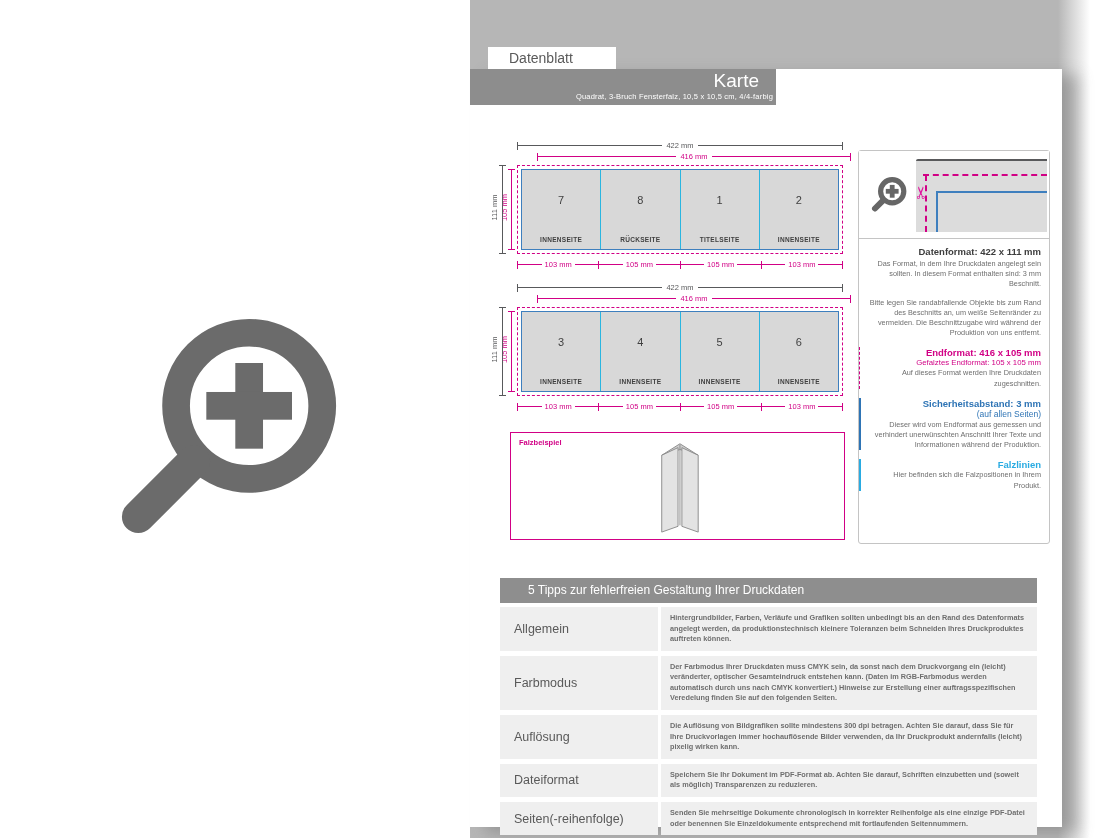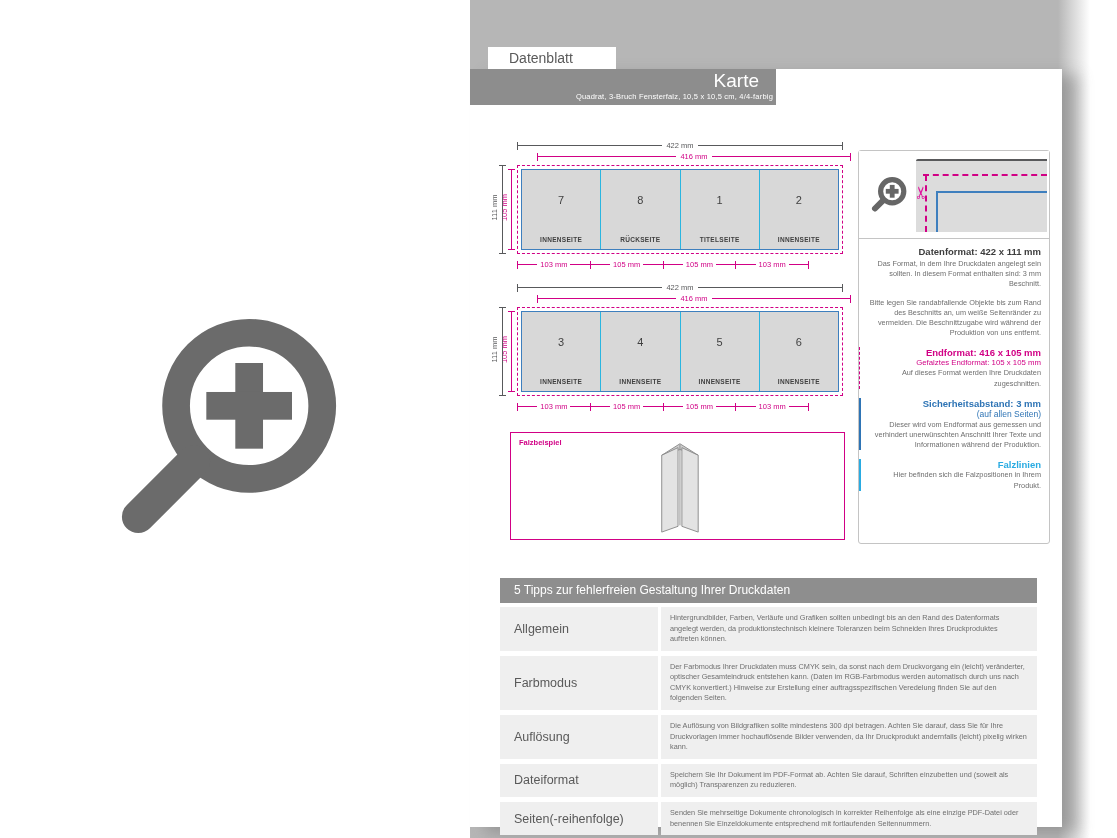--- a/index.html
+++ b/index.html
@@ -40,21 +40,21 @@
   .vl-outer{left:12px;top:24px;height:89px;background:#58595b;}
   .vl-inner{left:21px;top:28px;height:81px;background:#d10085;}
   .bleed{position:absolute;left:27px;top:24px;width:324px;height:87px;border:1px dashed #d10085;}
   .endf{position:absolute;left:31px;top:28px;width:316px;height:79px;border:1px solid #3e7fbe;background:#d8d8d8;}
   .prow{display:flex;width:100%;height:100%;}
   .panel{flex:1;position:relative;border-left:1px solid #2ab5e0;}
   .panel:first-child{border-left:none;}
   .panel .num{position:absolute;top:24px;width:100%;text-align:center;font-size:11px;color:#3f3f3f;}
   .panel .plab{position:absolute;bottom:6px;width:100%;text-align:center;font-size:6.5px;
                font-weight:bold;color:#3f3f3f;letter-spacing:.3px;}
-  .bdim{position:absolute;left:27px;top:119px;width:292px;display:flex;color:#d10085;font-size:7.5px;align-items:center;}
+  .bdim{position:absolute;left:27px;top:119px;width:326px;display:flex;color:#d10085;font-size:7.5px;align-items:center;}
   .bdim .seg{flex:1;display:flex;align-items:center;}
   .bdim .ln{flex:1;height:1px;background:currentColor;}
   .bdim .tk{width:1px;height:8px;background:currentColor;}
   .bdim .lb{padding:0 3px;white-space:nowrap;}
 
   
   .foldbox{left:510px;top:432px;width:333px;height:106px;border:1px solid #d10085;background:#fff;}
   .foldbox .cap{position:absolute;left:8px;top:5px;font-size:7.5px;font-weight:bold;color:#d10085;}
   .foldbox svg{position:absolute;left:120px;top:2px;}
 
@@ -79,27 +79,27 @@
   .sub-mag{font-size:7.8px;color:#d10085;margin-bottom:1px;}
   .sub-blue{font-size:8.5px;color:#2e74b5;margin-bottom:1px;}
   .body{font-size:7.3px;line-height:1.4;color:#6e6e6e;}
   .body + .body{margin-top:8px;}
   .bl-mag{border-left:1px dashed #d10085;padding-left:8px;margin-left:-10px;padding-left:9px;}
   .bl-blue{border-left:2px solid #2e74b5;margin-left:-10px;padding-left:8px;}
   .bl-cyan{border-left:2px solid #29abe2;margin-left:-10px;padding-left:24px;}
 
   
   .tipshead{left:500px;top:578px;width:537px;height:25px;background:#8e8e8e;color:#fff;
-            font-size:12px;line-height:25px;padding-left:14px;box-sizing:border-box;}
+            font-size:12px;line-height:25px;padding-left:28px;box-sizing:border-box;}
   .tipsrows{left:500px;top:607px;width:537px;}
   .trow{display:flex;margin-bottom:5px;}
   .tlabel{width:158px;background:#efefef;color:#595959;font-size:12.5px;display:flex;
           align-items:center;padding-left:14px;box-sizing:border-box;flex:none;}
   .ttext{flex:1;background:#efefef;margin-left:3px;padding:6px 9px;font-size:7.3px;
-         line-height:1.45;color:#6e6e6e;}
+         line-height:1.45;color:#6e6e6e;font-weight:bold;}
 </style>
 </head>
 <body>
 
 <div class="stage">
 
   <div class="abs viewer-bg"></div>
 
   <div class="abs page"></div>
 

